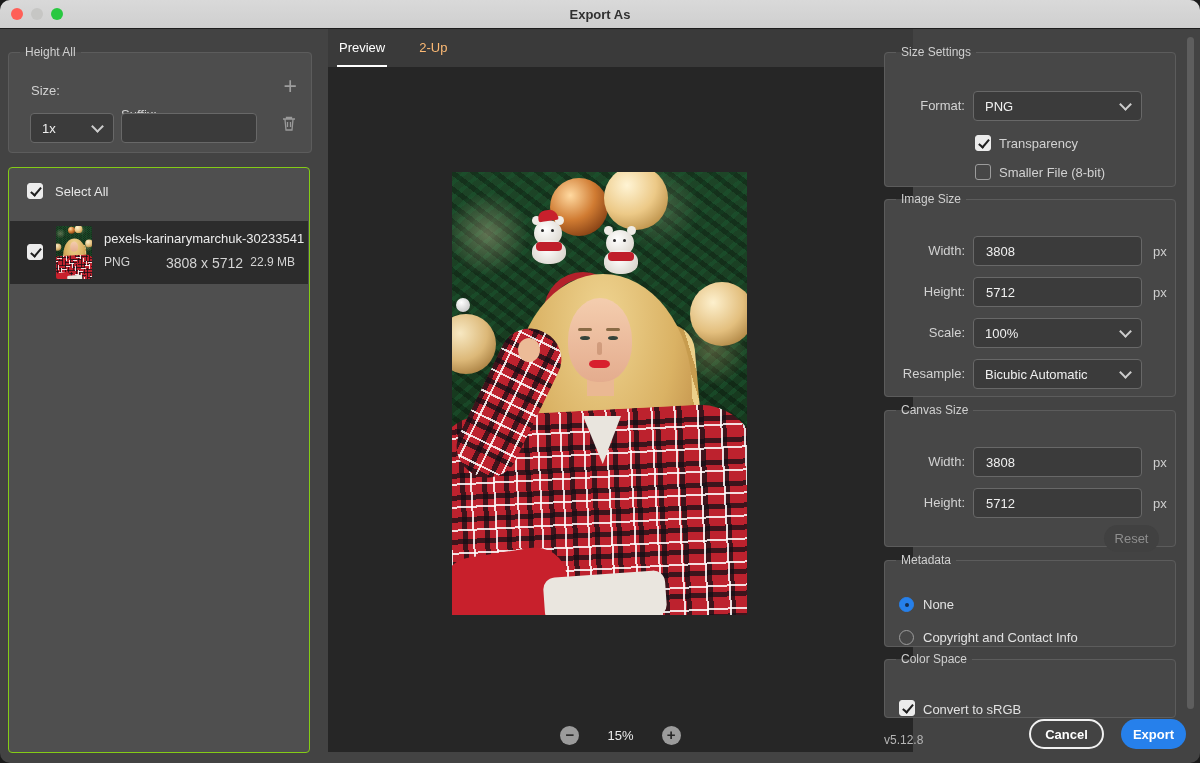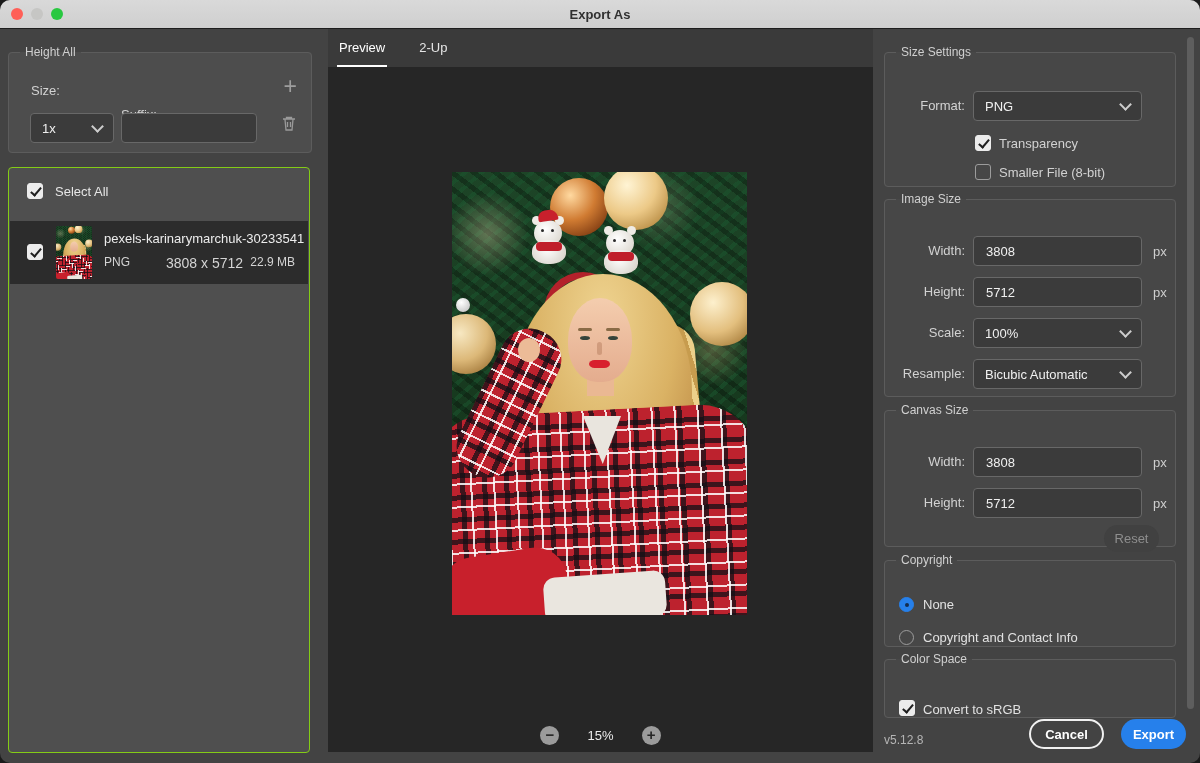--- a/index.html
+++ b/index.html
@@ -46,23 +46,23 @@
   .file-row{position:absolute;left:1px;right:1px;top:53px;height:63px;background:#2c2c2c;}
   .file-row .cb{left:17px;top:23px;}
   .thumb{position:absolute;left:46px;top:5px;width:36px;height:53px;overflow:hidden;border-radius:2px;background:#1d4227;}
   .thumb .photo{transform:scale(0.1225);transform-origin:0 0;}
   .file-name{position:absolute;left:94px;top:10px;color:#ececec;font-size:13px;white-space:nowrap;}
   .file-format{position:absolute;left:94px;top:34px;color:#d4d4d4;font-size:12px;}
   .file-dims{position:absolute;left:156px;top:34px;color:#d4d4d4;font-size:14px;}
   .file-size{position:absolute;right:13px;top:34px;color:#d4d4d4;font-size:12px;}
 
   
-  .center-panel{position:absolute;left:328px;top:0;width:545px;bottom:0;}
+  .center-panel{position:absolute;left:328px;top:0;width:545px;bottom:0;padding-left:40px;}
   .tabbar{position:absolute;left:0;top:0;right:0;height:38px;background:#3a3a3a;display:flex;align-items:stretch;padding-left:9px;}
-  .tab{font-size:13px;color:#e5e5e5;padding:11px 2px 0;margin-right:30px;cursor:default;box-sizing:border-box;}
+  .tab{font-size:13px;color:#fdba74;padding:11px 2px 0;margin-right:30px;cursor:default;box-sizing:border-box;}
   .tab.active{color:#ffffff;border-bottom:2px solid #ffffff;}
   .canvas{position:absolute;left:0;top:38px;right:0;bottom:11px;background:#262626;}
   .photo-wrap{position:absolute;left:124px;top:105px;width:295px;height:443px;overflow:hidden;}
   .zoom-bar{position:absolute;left:0;right:0;bottom:7px;height:20px;display:flex;align-items:center;justify-content:center;gap:28px;}
   .zoom-btn{width:19px;height:19px;border-radius:50%;background:#9b9b9b;color:#262626;font-size:15px;font-weight:700;line-height:18px;text-align:center;cursor:default;}
   .zoom-level{color:#ececec;font-size:13px;}
 
   
   .photo{position:relative;width:295px;height:443px;overflow:hidden;
     background:
@@ -305,21 +305,21 @@
           <div class="lbl rlabel" style="top:37px">Width:</div>
           <input class="field rp-control" style="top: 30px;" value="3808">
           <div class="px-unit" style="top:38px">px</div>
           <div class="lbl rlabel" style="top:78px">Height:</div>
           <input class="field rp-control" style="top: 71px;" value="5712">
           <div class="px-unit" style="top:79px">px</div>
           <div class="reset-btn">Reset</div>
         </fieldset>
 
         <fieldset class="fs-meta">
-          <legend>Copyright</legend>
+          <legend>Metadata</legend>
           <div class="radio selected" style="left:14px;top:30px"></div>
           <div class="meta-label" style="top:30px">None</div>
           <div class="radio" style="left:14px;top:63px"></div>
           <div class="meta-label" style="top:63px">Copyright and Contact Info</div>
         </fieldset>
 
         <fieldset class="fs-color">
           <legend>Color Space</legend>
           <div class="cb checked" style="left:14px;top:34px"></div>
           <div class="cs-label">Convert to sRGB</div>

